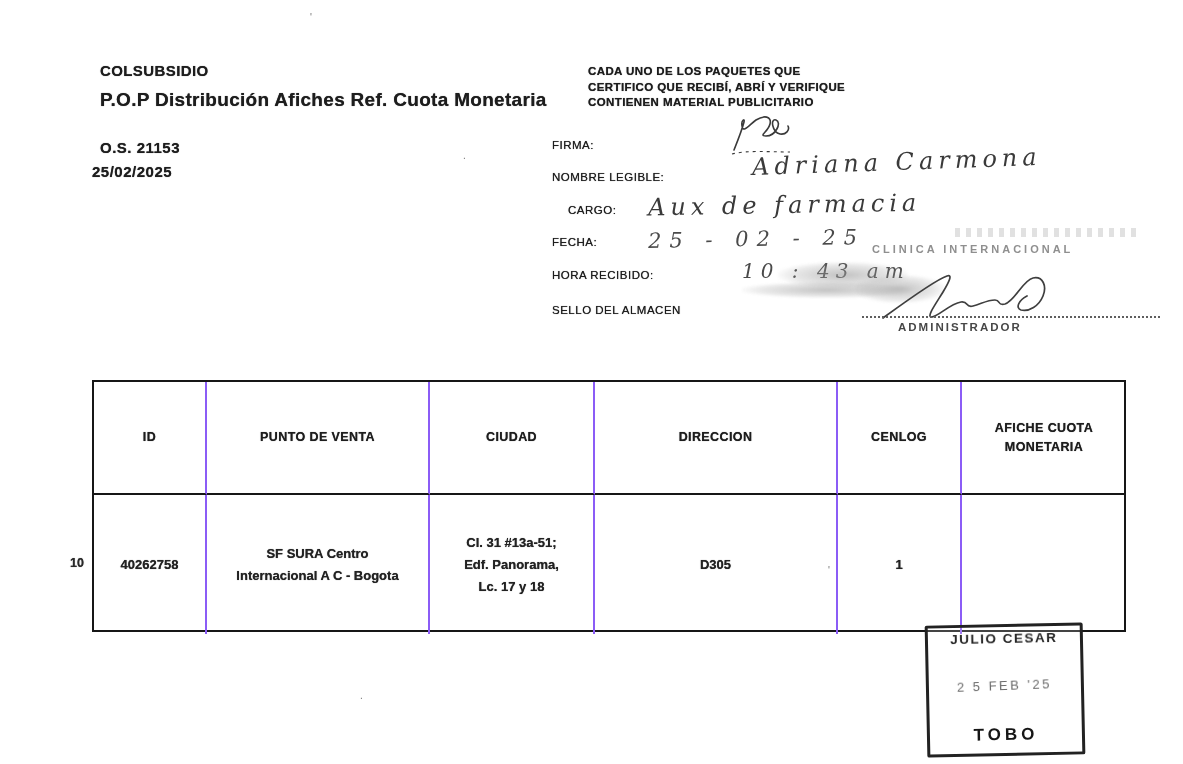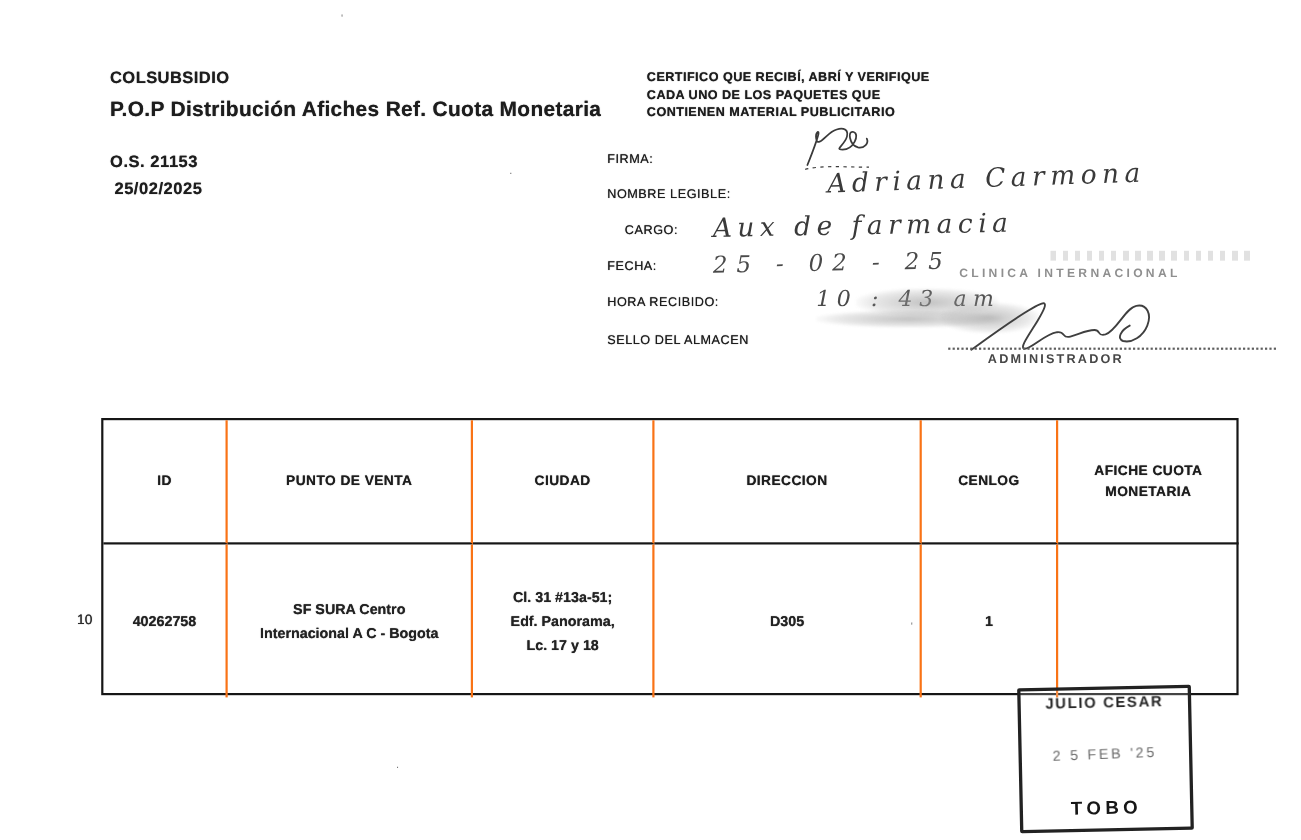--- a/index.html
+++ b/index.html
@@ -2,28 +2,28 @@
 <html><head>
 <meta charset="utf-8">
 <style>
   * { margin:0; padding:0; box-sizing:border-box; }
   html,body { background:#ffffff; }
   body { font-family:"Liberation Sans", sans-serif; color:#1d1d1d; }
   .page {
     position:relative; width:1183px; height:764px; background:#fff;
     overflow:hidden;
   }
-  .printed { text-shadow:0 0 0.7px rgba(20,20,20,0.85); }
+  .printed { text-shadow:0 0 0.7px rgba(20,20,20,0.85);font-weight:bold; }
   .abs { position:absolute; }
 
   
   .company      { left:100px; top:62px;  font-size:15px; font-weight:bold; letter-spacing:.4px;text-align:center; }
   .subtitle     { left:100px; top:89px;  font-size:19px; font-weight:bold; letter-spacing:.3px; }
   .order-number { left:100px; top:139px; font-size:15px; font-weight:bold; letter-spacing:.5px; }
-  .order-date   { left:104px; top:163px; font-size:15px; font-weight:bold; letter-spacing:.5px; }
+  .order-date   { left:92px; top:163px; font-size:15px; font-weight:bold; letter-spacing:.5px; }
 
   
   .cert { left:588px; top:64px; font-size:11.5px; font-weight:bold; line-height:15.5px; letter-spacing:.4px; }
 
   
   .form-label { left:552px; font-size:11.5px; font-weight:normal; letter-spacing:.5px; }
   .lbl-firma  { top:139px; }
   .lbl-nombre { top:171px; }
   .lbl-cargo  { top:204px;padding-left:16px; }
   .lbl-fecha  { top:236px; }
@@ -69,21 +69,21 @@
 
   
   .pv-table {
     left:92px; top:380px; width:1034px; height:252px;
     display:grid;
     grid-template-columns:113px 223px 165px 243px 124px 164px;
     grid-template-rows:113px 139px;
     border:2px solid #161616;
   }
   .cell {
-    border-right:2px solid #f97316; border-bottom:2px solid #161616;
+    border-right:2px solid #8b5cf6; border-bottom:2px solid #161616;
     display:flex; align-items:center; justify-content:center; text-align:center;
   }
   .cell:nth-child(6n) { border-right:none; }
   .cell.last-row { border-bottom:none; }
   .th { font-size:12.5px; font-weight:bold; letter-spacing:.4px; line-height:19px; padding:0 20px; }
   .td { font-size:13px; font-weight:bold; line-height:22px; color:#222; }
   .td-pv  { padding:0 26px; }
   .td-dir { padding:0 24px; }
   .row-number { left:70px; top:556px; font-size:12.5px; color:#2a2a2a; }
 
@@ -106,22 +106,22 @@
 <body>
 
 <div class="page">
 
   <div class="abs printed company">COLSUBSIDIO</div>
   <div class="abs printed subtitle">P.O.P Distribución Afiches Ref. Cuota Monetaria</div>
   <div class="abs printed order-number">O.S. 21153</div>
   <div class="abs printed order-date">25/02/2025</div>
 
   <div class="abs printed cert">
+    <div>CADA UNO DE LOS PAQUETES QUE</div>
     <div>CERTIFICO QUE RECIBÍ, ABRÍ Y VERIFIQUE</div>
-    <div>CADA UNO DE LOS PAQUETES QUE</div>
     <div>CONTIENEN MATERIAL PUBLICITARIO</div>
   </div>
 
   <div class="abs printed form-label lbl-firma">FIRMA:</div>
   <div class="abs printed form-label lbl-nombre">NOMBRE LEGIBLE:</div>
   <div class="abs printed form-label lbl-cargo">CARGO:</div>
   <div class="abs printed form-label lbl-fecha">FECHA:</div>
   <div class="abs printed form-label lbl-hora">HORA RECIBIDO:</div>
   <div class="abs printed form-label lbl-sello">SELLO DEL ALMACEN</div>
 

